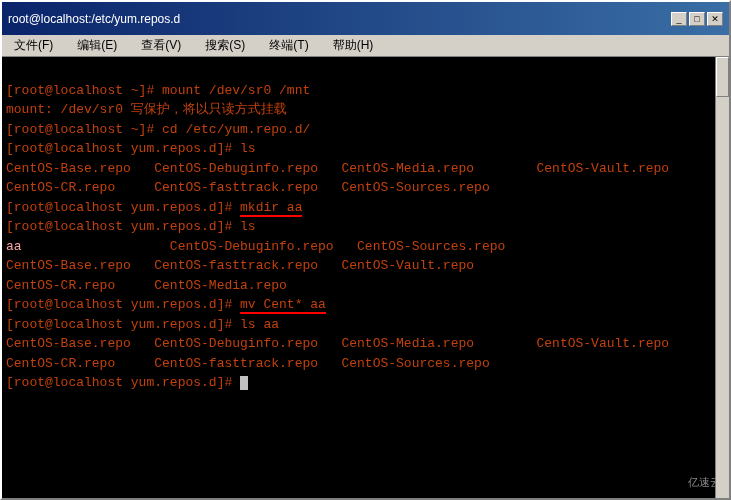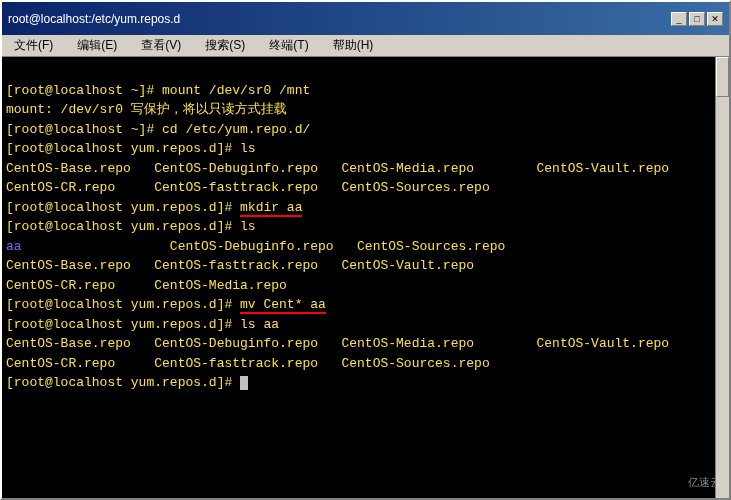--- a/index.html
+++ b/index.html
@@ -90,21 +90,21 @@
 
     .terminal-content {
       color: #c0c0c0;
       font-size: 13px;
       font-family: 'Courier New', Courier, monospace;
       line-height: 1.5;
       white-space: pre;
     }
 
     .line-white {
-      color: #fde047;
+      color: #c2410c;
     }
 
     .underline-red {
       display: inline;
       border-bottom: 2px solid red;
     }
 
     .cursor-block {
       display: inline-block;
       width: 8px;
@@ -170,21 +170,21 @@
   <div class="terminal-wrapper">
     <div class="terminal-content">
 <span class="line-white">[root@localhost ~]# mount /dev/sr0 /mnt
 </span><span class="line-white">mount: /dev/sr0 写保护，将以只读方式挂载
 </span><span class="line-white">[root@localhost ~]# cd /etc/yum.repo.d/
 </span><span class="line-white">[root@localhost yum.repos.d]# ls
 </span><span class="line-white">CentOS-Base.repo   CentOS-Debuginfo.repo   CentOS-Media.repo        CentOS-Vault.repo
 </span><span class="line-white">CentOS-CR.repo     CentOS-fasttrack.repo   CentOS-Sources.repo
 </span><span class="line-white">[root@localhost yum.repos.d]# <span class="underline-red">mkdir aa</span>
 </span><span class="line-white">[root@localhost yum.repos.d]# ls
-</span><span style="color:#8b5cf6;">aa</span><span class="line-white">                   CentOS-Debuginfo.repo   CentOS-Sources.repo
+</span><span style="color:#fca5a5;">aa</span><span class="line-white">                   CentOS-Debuginfo.repo   CentOS-Sources.repo
 </span><span class="line-white">CentOS-Base.repo   CentOS-fasttrack.repo   CentOS-Vault.repo
 </span><span class="line-white">CentOS-CR.repo     CentOS-Media.repo
 </span><span class="line-white">[root@localhost yum.repos.d]# <span class="underline-red">mv Cent* aa</span>
 </span><span class="line-white">[root@localhost yum.repos.d]# ls aa
 </span><span class="line-white">CentOS-Base.repo   CentOS-Debuginfo.repo   CentOS-Media.repo        CentOS-Vault.repo
 </span><span class="line-white">CentOS-CR.repo     CentOS-fasttrack.repo   CentOS-Sources.repo
 </span><span class="line-white">[root@localhost yum.repos.d]# <span class="cursor-block"></span></span>
     </div>
 
     <div class="watermark">亿速云</div>

